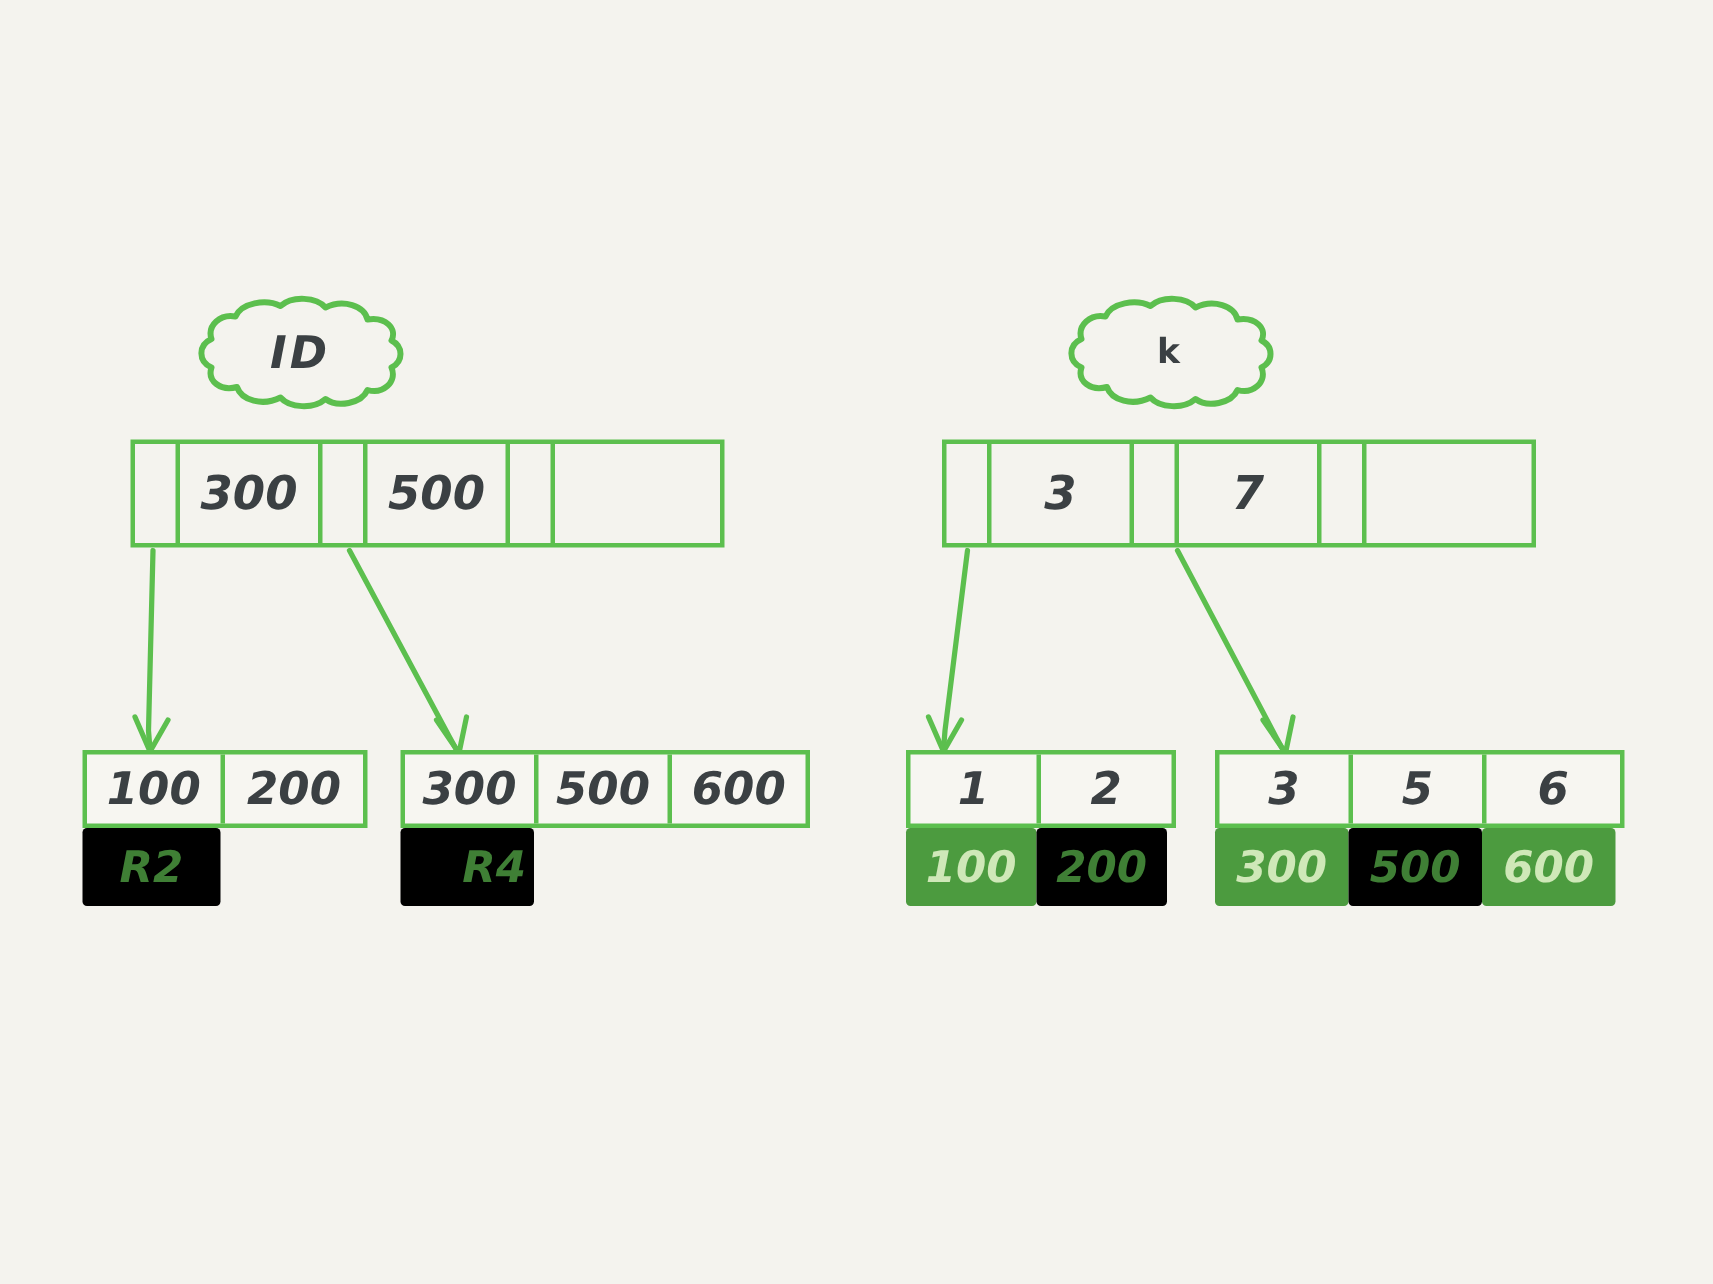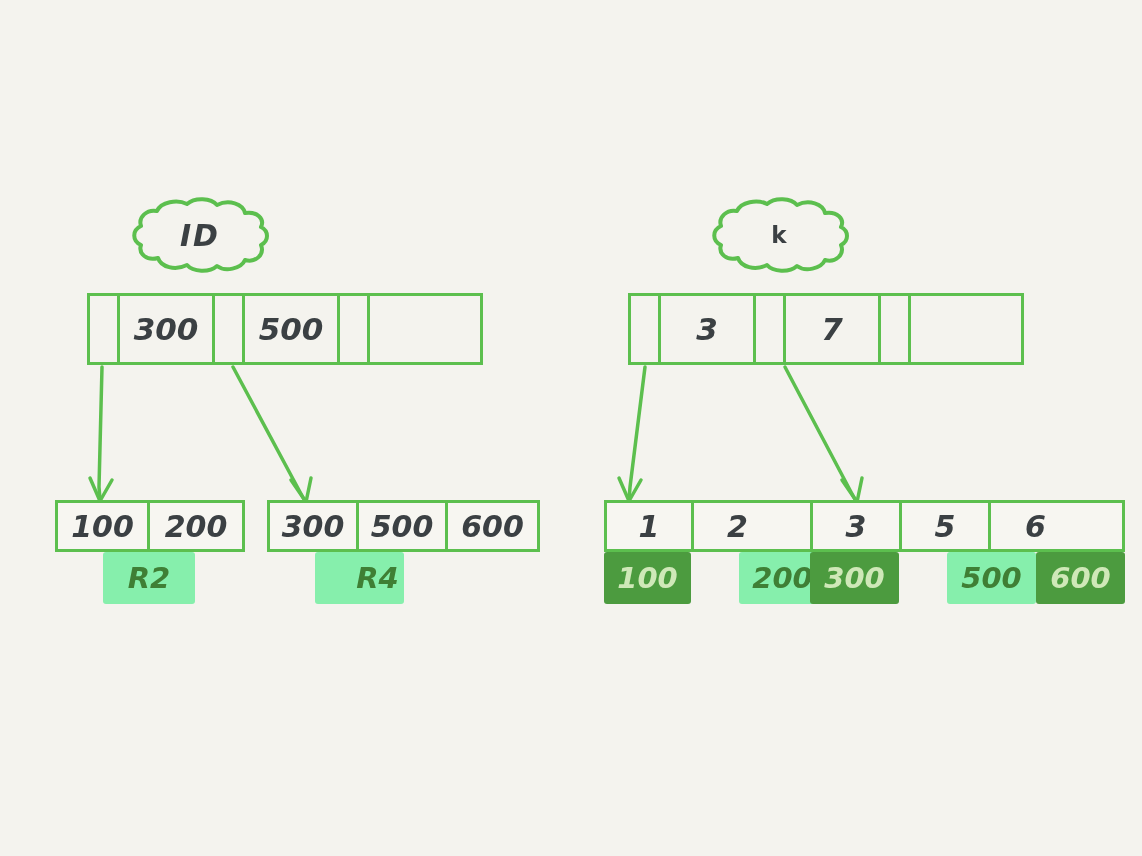--- a/index.html
+++ b/index.html
@@ -104,21 +104,21 @@
     box-sizing: border-box;
     display: flex;
     align-items: center;
     justify-content: center;
     font-size: 29px;
     font-weight: 600;
     font-style: italic;
     border-radius: 3px;
   }
   .leaf-recs .rcell.dark  { background: #4c9b3f; color: #cfe8b8; }
-  .leaf-recs .rcell.light { background: #86efac; color: #3f7f35; margin-left: 48px; }
+  .leaf-recs .rcell.light { background: #000000; color: #3f7f35; }
 
   
   #arrows {
     position: absolute;
     left: 0; top: 0;
     width: 1142px;
     height: 856px;
     overflow: visible;
     pointer-events: none;
   }

